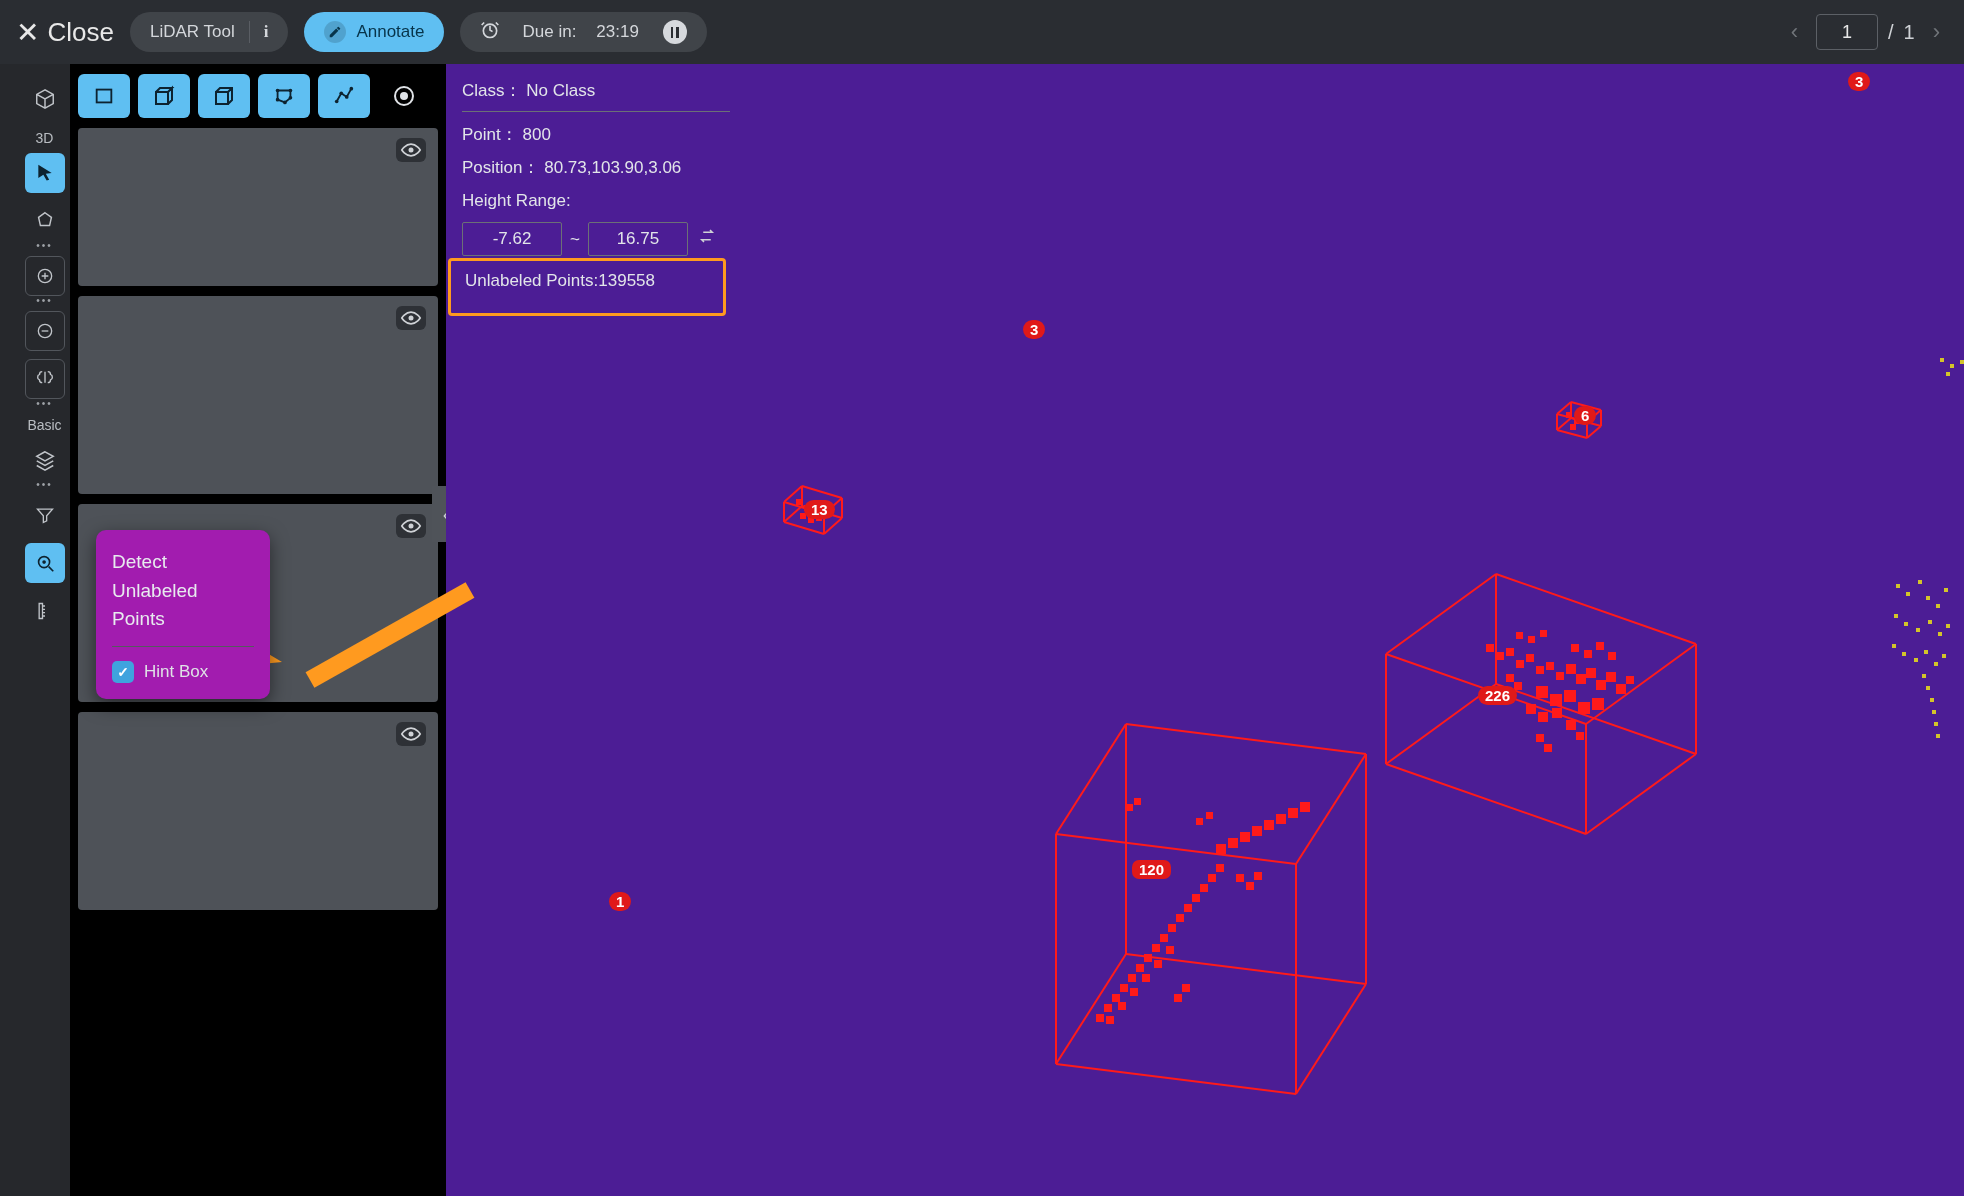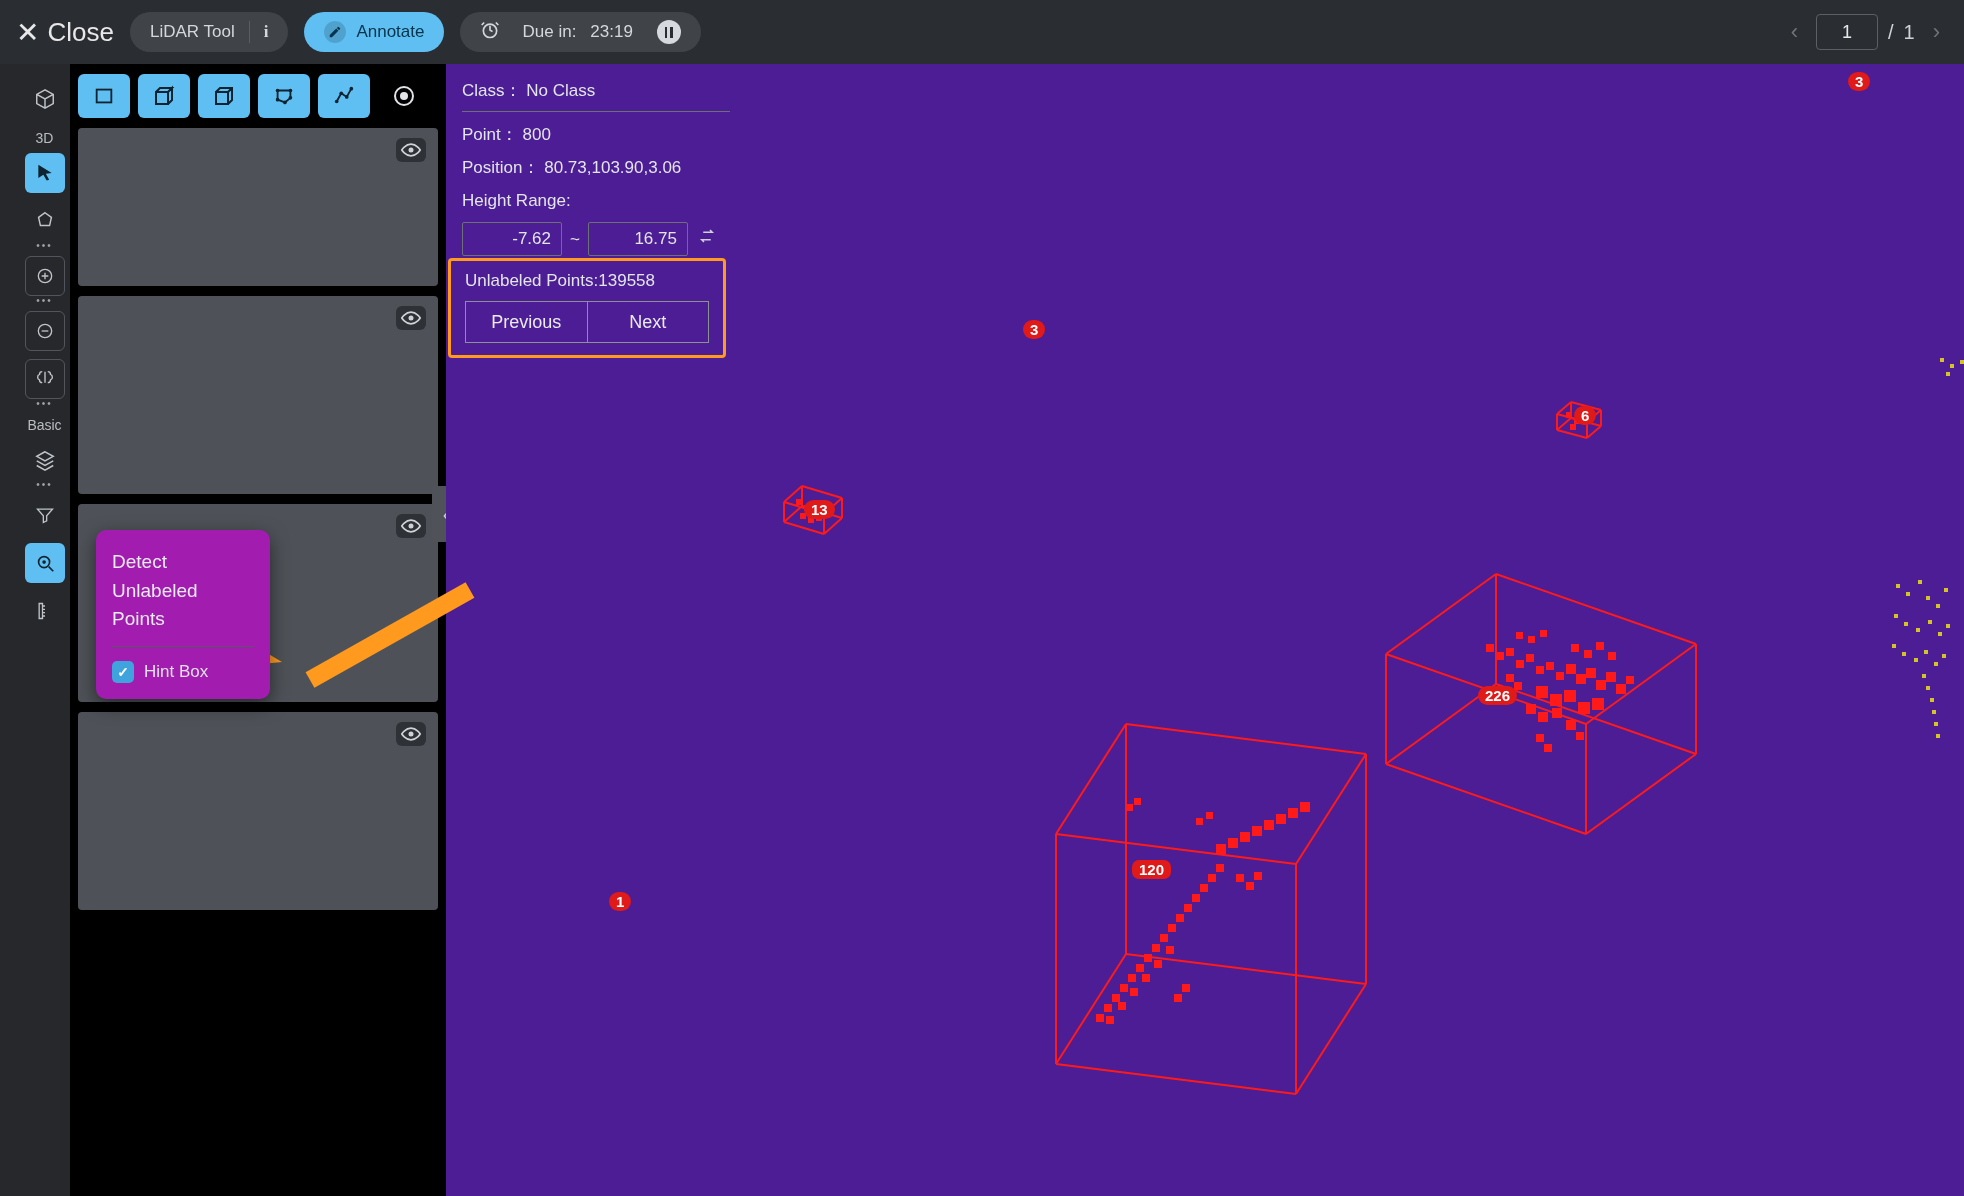--- a/index.html
+++ b/index.html
@@ -43,21 +43,21 @@
 
   
   .collapse-handle { position:absolute; top:422px; right:-14px; width:28px; height:56px; background:#4f5359; border-radius:0 10px 10px 0; display:flex;align-items:center;justify-content:center; color:#cfd2d6; font-size:20px; cursor:pointer; }
 
   
   .canvas { flex:1; background:#4c1d95; position:relative; overflow:hidden; }
   .info-panel { position:absolute; top:10px; left:16px; width:268px; color:#e2e5e9; font-size:17px; line-height:1.95; }
   .info-row { white-space:nowrap; }
   .hr { height:1px; background:#6c7076; margin:4px 0 6px; }
   .range-row { display:flex; align-items:center; gap:8px; margin-top:4px; }
-  .range-row input { width:100px; height:34px; background:transparent; border:1px solid #6c7076; color:#e2e5e9; font-size:17px; padding:0 10px; border-radius:2px; text-align:right; }
+  .range-row input { width:100px; height:34px; background:transparent; border:1px solid #6c7076; color:#e2e5e9; font-size:17px; padding:0 10px; border-radius:2px; text-align:center; }
   .range-row .tilde { color:#e2e5e9; }
   .swap-icon { color:#cfd2d6; font-size:18px; cursor:pointer; margin-left:2px; }
 
   .orange-box { position:absolute; top:194px; left:2px; border:3px solid #ff9a1f; border-radius:4px; padding:10px 14px 12px; width:278px; }
   .orange-box .uplabel { font-size:17px; color:#e2e5e9; margin-bottom:10px; }
   .btn-row { display:flex; gap:0; }
   .btn-row button { flex:1; height:42px; background:transparent; border:1px solid #8d9196; color:#e8ebef; font-size:18px; cursor:pointer; }
   .btn-row button:first-child { border-right:none; }
 
   
@@ -105,21 +105,21 @@
       </span>
       <span>Annotate</span>
     </div>
     <div class="pill due-pill">
       <span style="margin-right:8px;">
         <svg width="20" height="20" viewBox="0 0 24 24">
             <path fill="none" stroke="#d4d7db" stroke-width="2" d="M12 7v5l3 2M5 3 2 6m20 0-3-3M12 21a8 8 0 1 0 0-16 8 8 0 0 0 0 16z"></path>
           </svg>
       </span>
       <span>Due in:</span>
-      <span style="">23:19</span>
+      <span style="margin-left:6px;">23:19</span>
       <span class="pause-btn">
           <span></span>
           <span></span>
         </span>
     </div>
     <div class="pager">
       <span class="arrow">‹</span>
       <input class="frame-input" value="1" style="">
       <span>/</span>
       <span>1</span>
@@ -287,24 +287,20 @@
             <svg width="18" height="18" viewBox="0 0 24 24">
                 <path fill="none" stroke="currentColor" stroke-width="2" d="M7 7h12l-3-3M17 17H5l3 3"></path>
               </svg>
           </span>
         </div>
       </div>
 
       <div class="orange-box">
         <div class="uplabel">
           <span>Unlabeled Points:</span><span>139558</span>
-        </div>
-        <div class="btn-row">
-          <button>Previous</button>
-          <button>Next</button>
         </div>
       </div>
 
       <svg class="bbox pts yellow" style="top:510px; left:1440px;" width="80" height="200">
         <rect x="10" y="10" width="4" height="4"></rect>
           <rect x="20" y="18" width="4" height="4"></rect>
           <rect x="32" y="6" width="4" height="4"></rect>
           <rect x="40" y="22" width="4" height="4"></rect>
           <rect x="50" y="30" width="4" height="4"></rect>
           <rect x="58" y="14" width="4" height="4"></rect>

